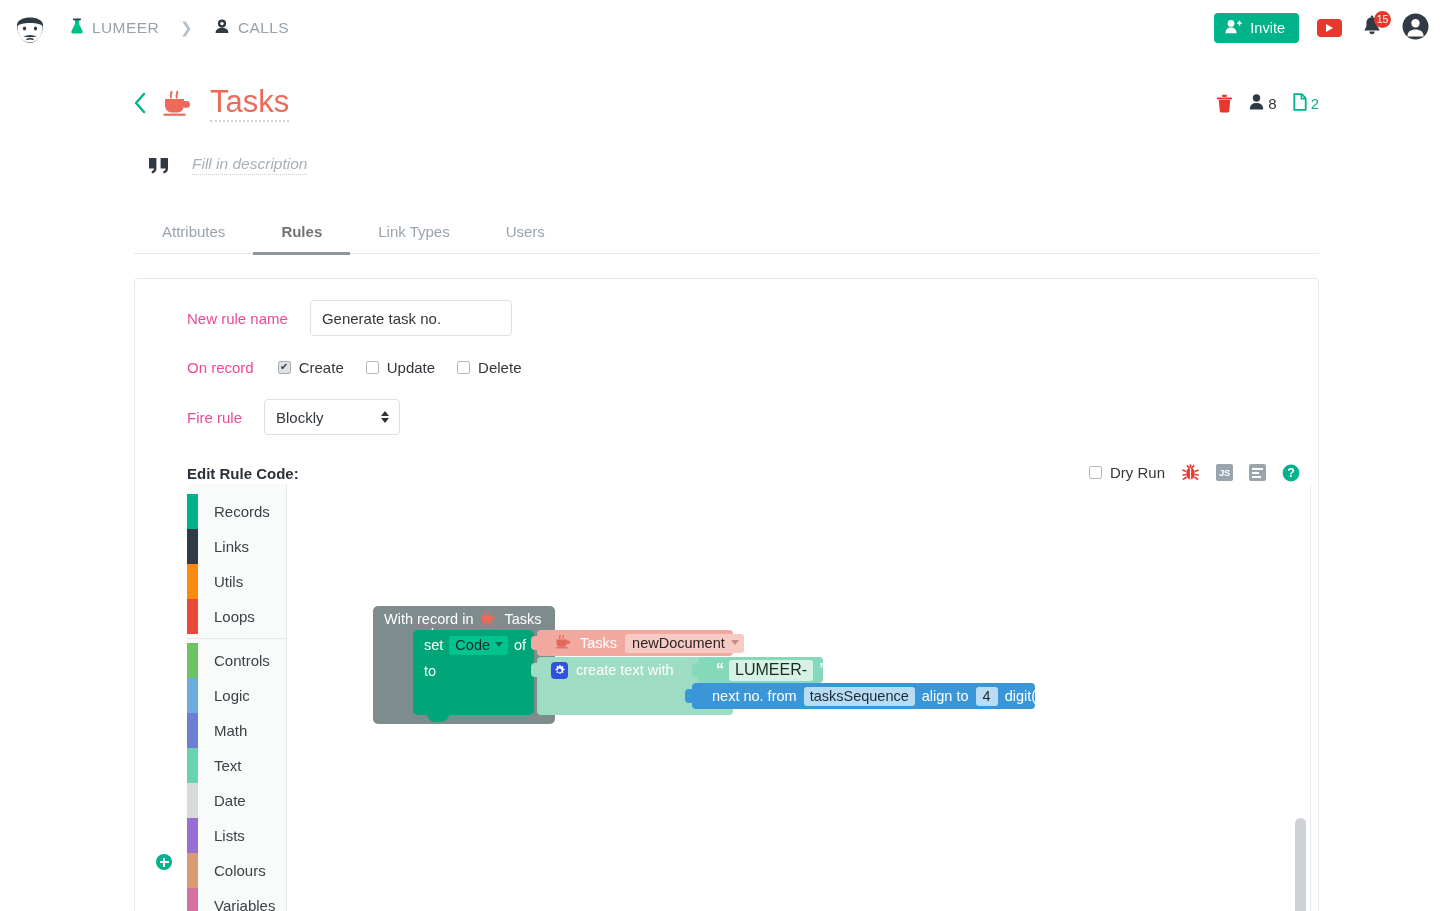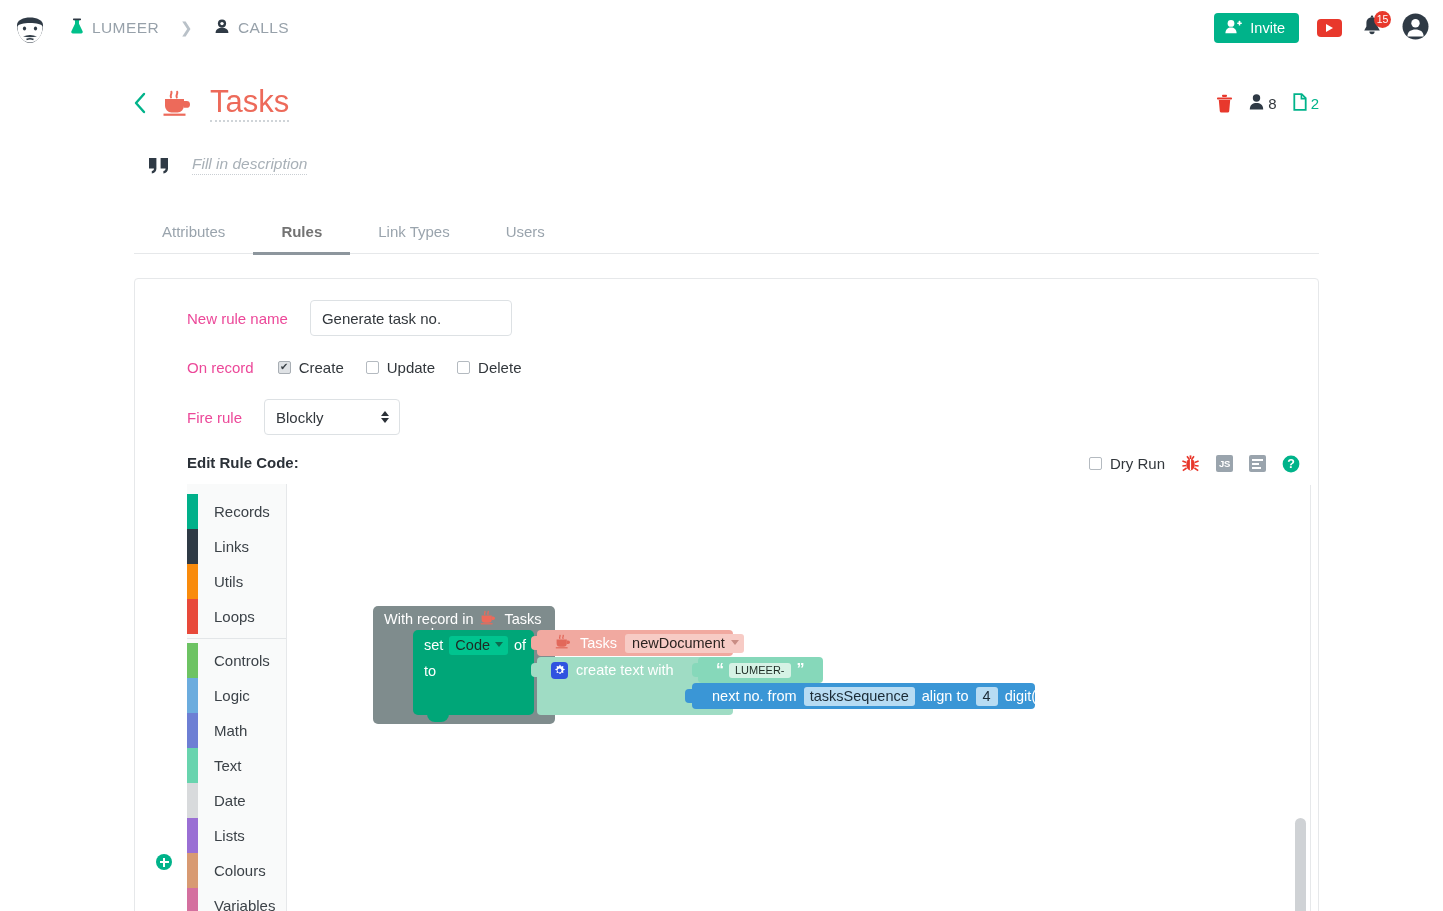--- a/index.html
+++ b/index.html
@@ -223,21 +223,21 @@
   }
   .arrow-up, .arrow-dn {
     width: 0; height: 0;
     border-left: 4.5px solid transparent;
     border-right: 4.5px solid transparent;
   }
   .arrow-up { border-bottom: 5px solid #2b3138; }
   .arrow-dn { border-top: 5px solid #2b3138; }
 
   #row-edit-code {
-    display: flex; align-items: flex-start;
+    display: flex; align-items: flex-end;
     padding-left: 52px; padding-right: 18px;
     margin-top: 18px; height: 28px;
   }
   #edit-code-label { font-weight: bold; font-size: 15px; color: #2b3138; }
   #code-tools { margin-left: auto; display: flex; align-items: center; gap: 16px; }
   #dry-run-group { display: flex; align-items: center; gap: 8px; }
 
   .tool-icon { cursor: pointer; display: flex; align-items: center; }
   #js-icon {
     width: 17px; height: 17px;
@@ -474,21 +474,21 @@
   }
   .quote-mark {
     color: #ffffff; font-size: 16px; font-weight: bold; line-height: 1;
     letter-spacing: -1px;
   }
   .fld-text {
     background: #d6f2e5;
     border-radius: 3px;
     padding: 1px 6px 2px 6px;
     color: #1d2b24;
-    font-size: 11px;
+    font-size: 16px;
     cursor: text;
   }
 
   
   #blk-seq {
     left: 319px; top: 77px;
     width: 343px; height: 26px;
     background: #3a96d6;
     border-radius: 4px;
     display: flex; align-items: center; gap: 7px;

